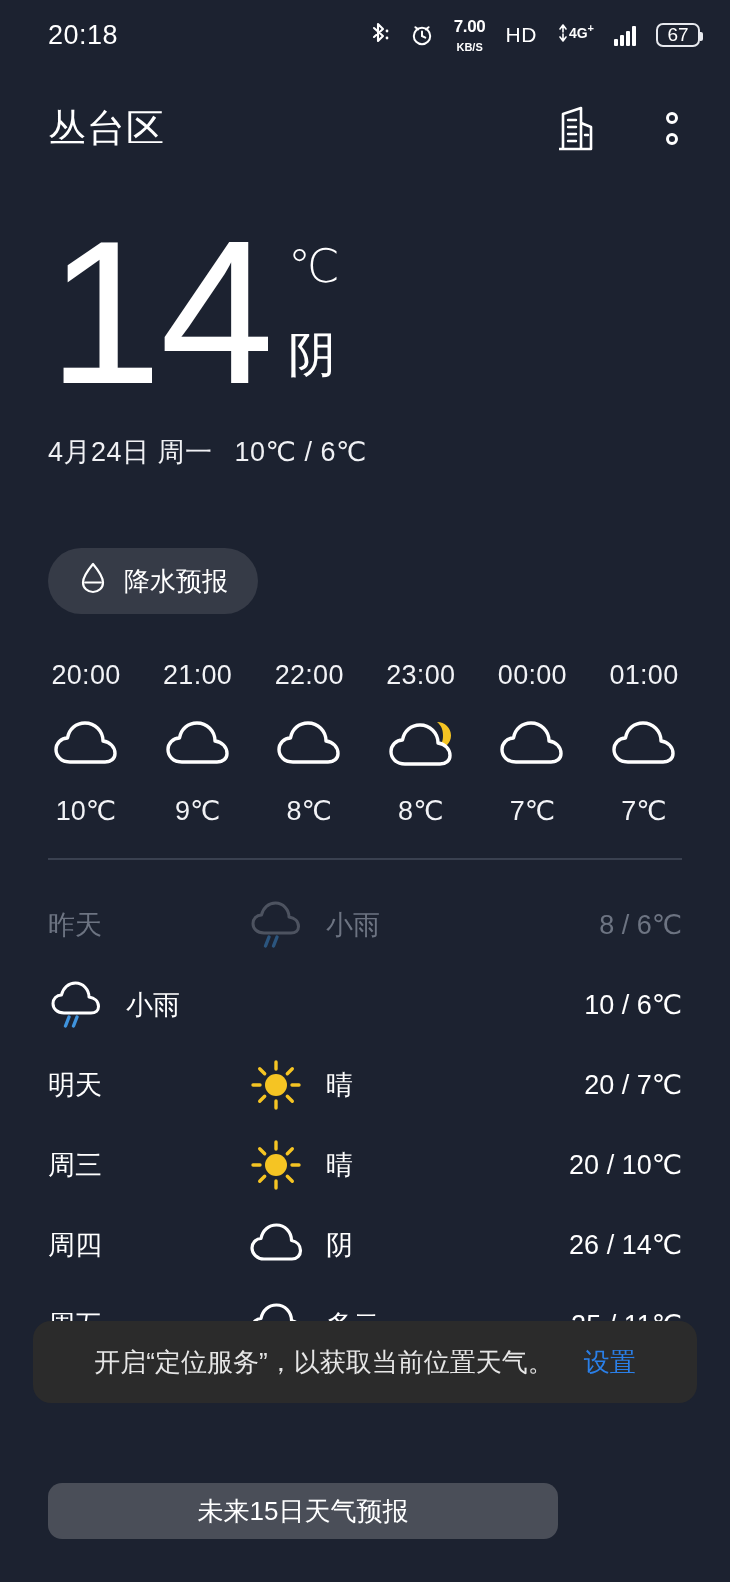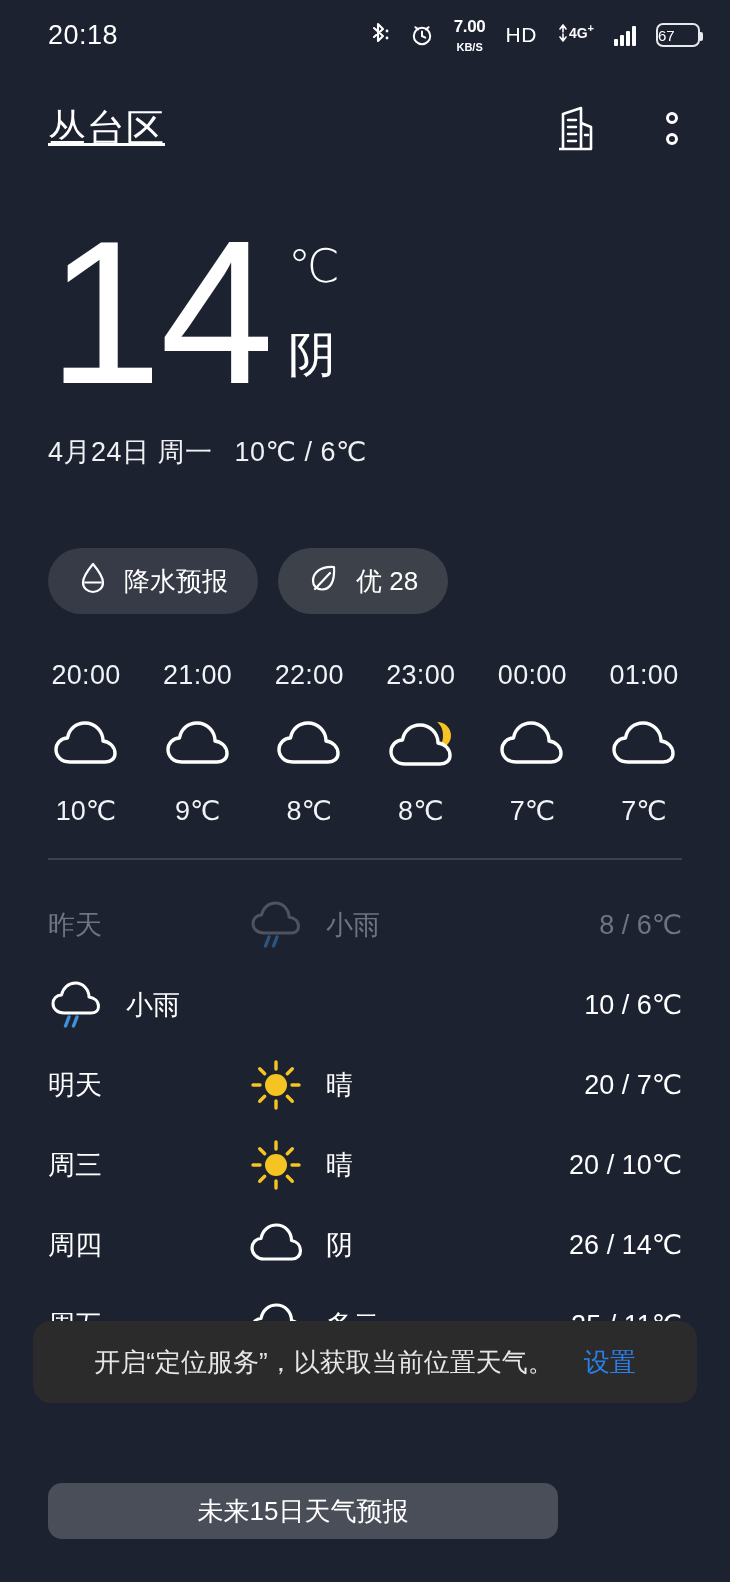--- a/index.html
+++ b/index.html
@@ -28,34 +28,34 @@
   .sig{ display:flex; align-items:flex-end; gap:2px; height:22px; }
   .sig i{ display:block; width:4px; background:#fff; border-radius:1px; }
   .sig i:nth-child(1){ height:7px; }
   .sig i:nth-child(2){ height:11px; }
   .sig i:nth-child(3){ height:15px; }
   .sig i:nth-child(4){ height:20px; }
   .four-g{ position:relative; display:flex; align-items:flex-end; }
   .four-g .lbl{ font-size:14px; font-weight:bold; line-height:1; margin-bottom:8px; }
   .batt{
     border:2px solid #e7e9ee; border-radius:7px; width:44px; height:24px;
-    display:flex; align-items:center; font-size:15px;
+    display:flex; align-items:center; justify-content:center; font-size:19px;
     position:relative;
   }
   .batt::after{
     content:""; position:absolute; right:-5px; top:7px; width:3px; height:9px;
     background:#e7e9ee; border-radius:0 2px 2px 0;
   }
 
   
   .appbar{
     position:absolute; top:92px; left:0; width:730px; height:72px;
     display:flex; align-items:center; padding:0 36px 0 48px;
   }
-  .city{ font-size:38px; font-weight:400; letter-spacing:1px;text-decoration:underline; }
+  .city{ font-size:38px; font-weight:400; letter-spacing:1px; }
   .appbar-actions{ margin-left:auto; display:flex; align-items:center; gap:52px; }
   .icon-btn{ width:44px; height:44px; display:flex; align-items:center; justify-content:center; }
   .dots{ display:flex; flex-direction:column; gap:9px; align-items:center; }
   .dots span{
     width:12px; height:12px; border-radius:50%;
     border:3.5px solid #ffffff; display:block;
   }
 
   
   .hero{ position:absolute; top:215px; left:48px; width:640px; }
@@ -217,29 +217,20 @@
 
   <div class="chips">
     <div class="chip rain">
       <span>
         <svg width="30" height="34" viewBox="0 0 30 34">
           <path d="M15 3 C15 3 5 15 5 21.5 C5 27 9.5 31 15 31 C20.5 31 25 27 25 21.5 C25 15 15 3 15 3 Z" fill="none" stroke="#fff" stroke-width="2.2" stroke-linejoin="round"></path>
           <path d="M7.2 21.5 L22.8 21.5" stroke="#fff" stroke-width="2.2" stroke-linecap="round"></path>
         </svg>
       </span>
       <span>降水预报</span>
-    </div>
-    <div class="chip air">
-      <span>
-        <svg width="32" height="32" viewBox="0 0 32 32">
-          <path d="M26 5 C12 4 5 11 5 19 C5 24 9 27.5 14 27.5 C22 27.5 27 20 26 5 Z" fill="none" stroke="#fff" stroke-width="2.2" stroke-linejoin="round"></path>
-          <path d="M7 27 L22 11" stroke="#fff" stroke-width="2.2" stroke-linecap="round"></path>
-        </svg>
-      </span>
-      <span>优 28</span>
     </div>
   </div>
 
   <div class="hourly">
 
     <div class="hour">
       <div class="t">20:00</div>
       <div class="ic">
         <svg width="72" height="56" viewBox="0 0 72 56">
           <path d="M20 46 C11 46 6 40 6 33.5 C6 27.5 11 22 17.5 22 C19 13 26 7 35 7 C45 7 53 15 53 25 C60 26 65 31 65 37.5 C65 42.5 61 46 55 46 Z" fill="none" stroke="#fff" stroke-width="3.4" stroke-linejoin="round"></path>

